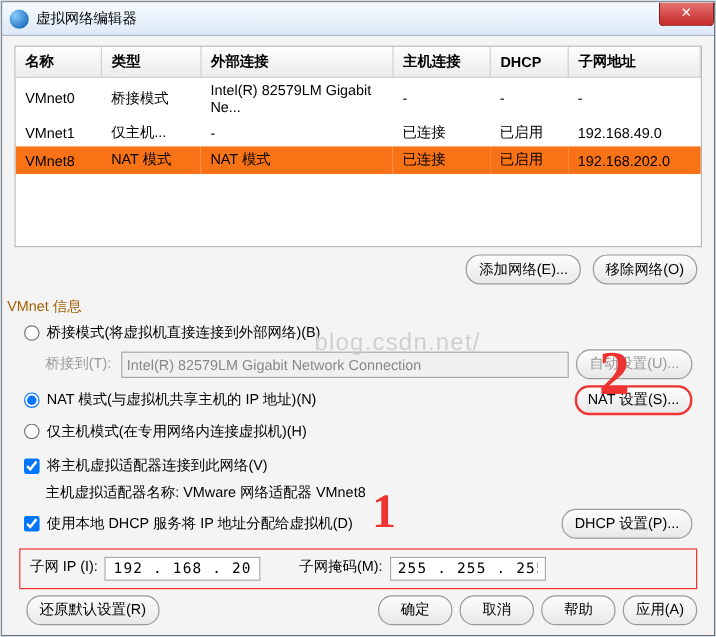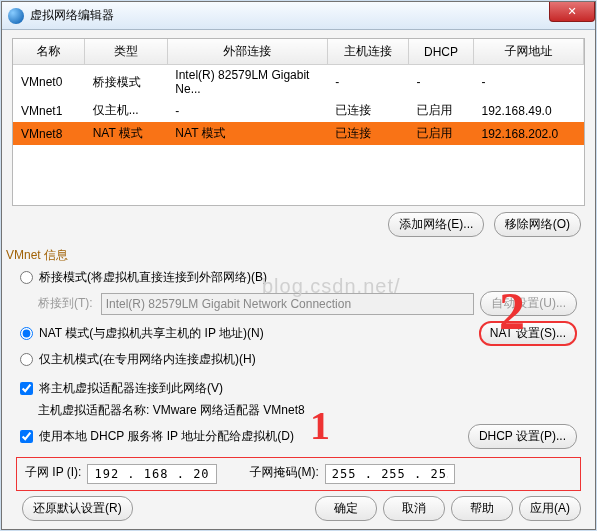--- a/index.html
+++ b/index.html
@@ -4,21 +4,21 @@
 <style>
 *{box-sizing:border-box;margin:0;padding:0;font-family:"Microsoft YaHei","Segoe UI",Tahoma,sans-serif;font-size:12px;color:#000}
 body{background:#cde;width:597px;height:531px;overflow:hidden}
 .window{background:#fff;border:1px solid #737373;width:595px;height:529px;margin:1px;position:relative}
 .titlebar{height:28px;background:linear-gradient(#f7fbff,#dce9f7);border-bottom:1px solid #a8b8c8;display:flex;align-items:center;padding:0 6px;position:relative}
 .titlebar .ticon{width:16px;height:16px;background:radial-gradient(circle at 30% 30%,#8cf,#05a);border-radius:50%;margin-right:6px}
 .close-btn{position:absolute;right:0;top:0;width:46px;height:20px;background:linear-gradient(#e57373,#c62828);border:1px solid #8a1a1a;border-top:none;border-radius:0 0 4px 4px;color:#fff;text-align:center;line-height:18px;font-size:11px;cursor:pointer}
 .content{position:absolute;top:28px;left:0;right:0;bottom:0;background:#f4f4f4}
 .grid-wrap{margin:8px 10px 4px;border:1px solid #b8b8b8;background:#fff;height:168px;overflow:hidden}
 table{width:100%;border-collapse:collapse}
-th{background:linear-gradient(#fdfdfd,#ececec);border-right:1px solid #d0d0d0;border-bottom:1px solid #d0d0d0;text-align:center;padding:4px 8px;font-weight:400}
+th{background:linear-gradient(#fdfdfd,#ececec);border-right:1px solid #d0d0d0;border-bottom:1px solid #d0d0d0;text-align:left;padding:4px 8px;font-weight:700}
 td{padding:3px 8px;border-bottom:0}
 tr.sel td{background:#f97316}
 .btn{background:linear-gradient(#fdfdfd,#e8e8e8);border:1px solid #9a9a9a;border-radius:12px;padding:3px 10px;cursor:pointer;display:inline-block;min-width:70px;text-align:center}
 .btn.hl{border:2px solid #e33;padding:2px 9px}
 .row-btns{text-align:right;margin:6px 14px 10px}
 .row-btns .btn{margin-left:6px}
 .section-title{margin:4px 4px 4px;color:#a16207}
 .radiorow,.chkrow{margin:5px 18px;display:flex;align-items:center}
 .radiorow input,.chkrow input{margin-right:6px}
 .indent{margin-left:36px}

